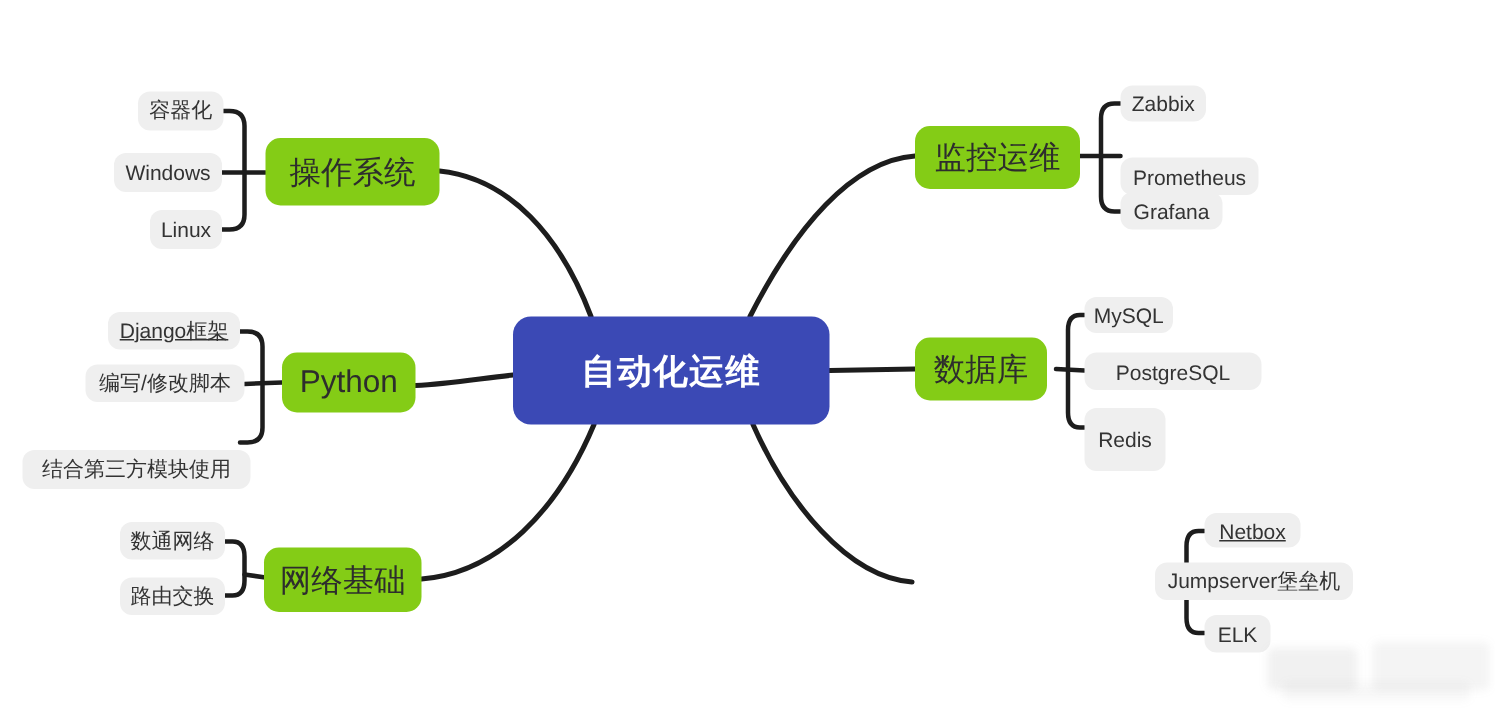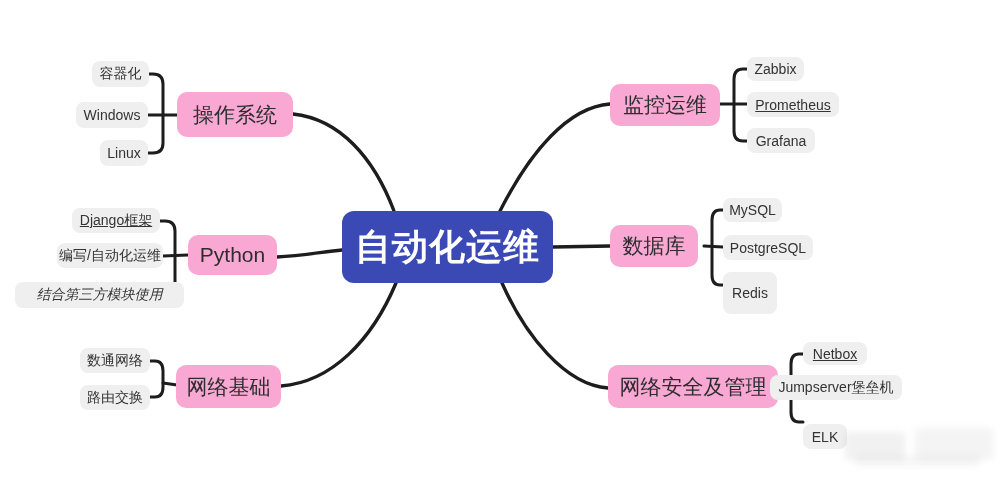--- a/index.html
+++ b/index.html
@@ -24,26 +24,26 @@
     justify-content: center;
     box-sizing: border-box;
     white-space: nowrap;
     cursor: default;
   }
   .node.root {
     left: 342px; top: 211px; width: 211px; height: 72px;
     background: #3b49b5;
     color: #ffffff;
     border-radius: 12px;
-    font-size: 36px;
+    font-size: 23px;
     font-weight: 600;
     letter-spacing: 1px;
   }
   .node.branch {
-    background: #f9a8d4;
+    background: #84cc16;
     color: #2d2d2d;
     border-radius: 10px;
     font-size: 21px;
   }
   .node.child {
     background: #efefef;
     color: #333333;
     border-radius: 8px;
     font-size: 14px;
   }
@@ -53,33 +53,33 @@
   .b-netbasic  { left: 176px; top: 365px; width: 105px; height: 43px; }
   .b-monitor   { left: 610px; top:  84px; width: 110px; height: 42px; }
   .b-db        { left: 610px; top: 225px; width:  88px; height: 42px; }
   .b-netsec    { left: 608px; top: 365px; width: 170px; height: 43px; }
   
   .c-container  { left:  92px; top:  61px; width:  57px; height: 26px; }
   .c-windows    { left:  76px; top: 102px; width:  72px; height: 26px; }
   .c-linux      { left: 100px; top: 140px; width:  48px; height: 26px; }
   .c-django     { left:  72px; top: 208px; width:  88px; height: 25px; text-decoration: underline; }
   .c-script     { left:  57px; top: 243px; width: 106px; height: 25px; }
-  .c-thirdparty { left:  15px; top: 282px; width: 169px; height: 26px; font-style: italic; }
+  .c-thirdparty { left:  15px; top: 300px; width: 152px; height: 26px; }
   .c-datacom    { left:  80px; top: 348px; width:  70px; height: 25px; }
   .c-routing    { left:  80px; top: 385px; width:  70px; height: 25px; }
   
   .c-zabbix     { left: 747px; top:  57px; width:  57px; height: 24px; text-align: center; }
-  .c-prometheus { left: 747px; top:  92px; width:  92px; height: 25px; text-decoration: underline; }
+  .c-prometheus { left: 747px; top:  105px; width:  92px; height: 25px; }
   .c-grafana    { left: 747px; top: 128px; width:  68px; height: 25px; }
   .c-mysql      { left: 723px; top: 198px; width:  59px; height: 24px; }
-  .c-postgresql { left: 723px; top: 235px; width:  90px; height: 25px; }
+  .c-postgresql { left: 723px; top: 235px; width:  118px; height: 25px; }
   .c-redis      { left: 723px; top: 272px; width:  54px; height: 42px; }
   .c-netbox     { left: 803px; top: 342px; width:  64px; height: 23px; text-decoration: underline; }
   .c-jumpserver { left: 770px; top: 375px; width: 132px; height: 25px; }
-  .c-elk        { left: 803px; top: 410px; width:  44px; height: 25px; margin-top: 14px; }
+  .c-elk        { left: 803px; top: 410px; width:  44px; height: 25px; }
   
   .wm { position: absolute; z-index: 4; border-radius: 4px; filter: blur(3px); }
   .wm1 { left: 845px; top: 432px; width:  60px; height: 28px; background: rgba(120,120,120,0.10); }
   .wm2 { left: 915px; top: 428px; width:  78px; height: 32px; background: rgba(120,120,120,0.08); }
   .wm3 { left: 855px; top: 455px; width: 125px; height: 12px; background: rgba(120,120,120,0.06); }
 </style>
 </head>
 <body>
 
 <div class="stage">
@@ -116,28 +116,27 @@
     </g>
   </svg>
 
   <div class="node root">自动化运维</div>
 
   <div class="node branch b-os">操作系统</div>
   <div class="node branch b-python">Python</div>
   <div class="node branch b-netbasic">网络基础</div>
   <div class="node branch b-monitor">监控运维</div>
   <div class="node branch b-db">数据库</div>
-  <div class="node branch b-netsec">网络安全及管理</div>
 
   <div class="node child c-container">容器化</div>
   <div class="node child c-windows">Windows</div>
   <div class="node child c-linux">Linux</div>
 
   <div class="node child c-django">Django框架</div>
-  <div class="node child c-script">编写/自动化运维</div>
+  <div class="node child c-script">编写/修改脚本</div>
   <div class="node child c-thirdparty">结合第三方模块使用</div>
 
   <div class="node child c-datacom">数通网络</div>
   <div class="node child c-routing">路由交换</div>
 
   <div class="node child c-zabbix">Zabbix</div>
   <div class="node child c-prometheus">Prometheus</div>
   <div class="node child c-grafana">Grafana</div>
 
   <div class="node child c-mysql">MySQL</div>

